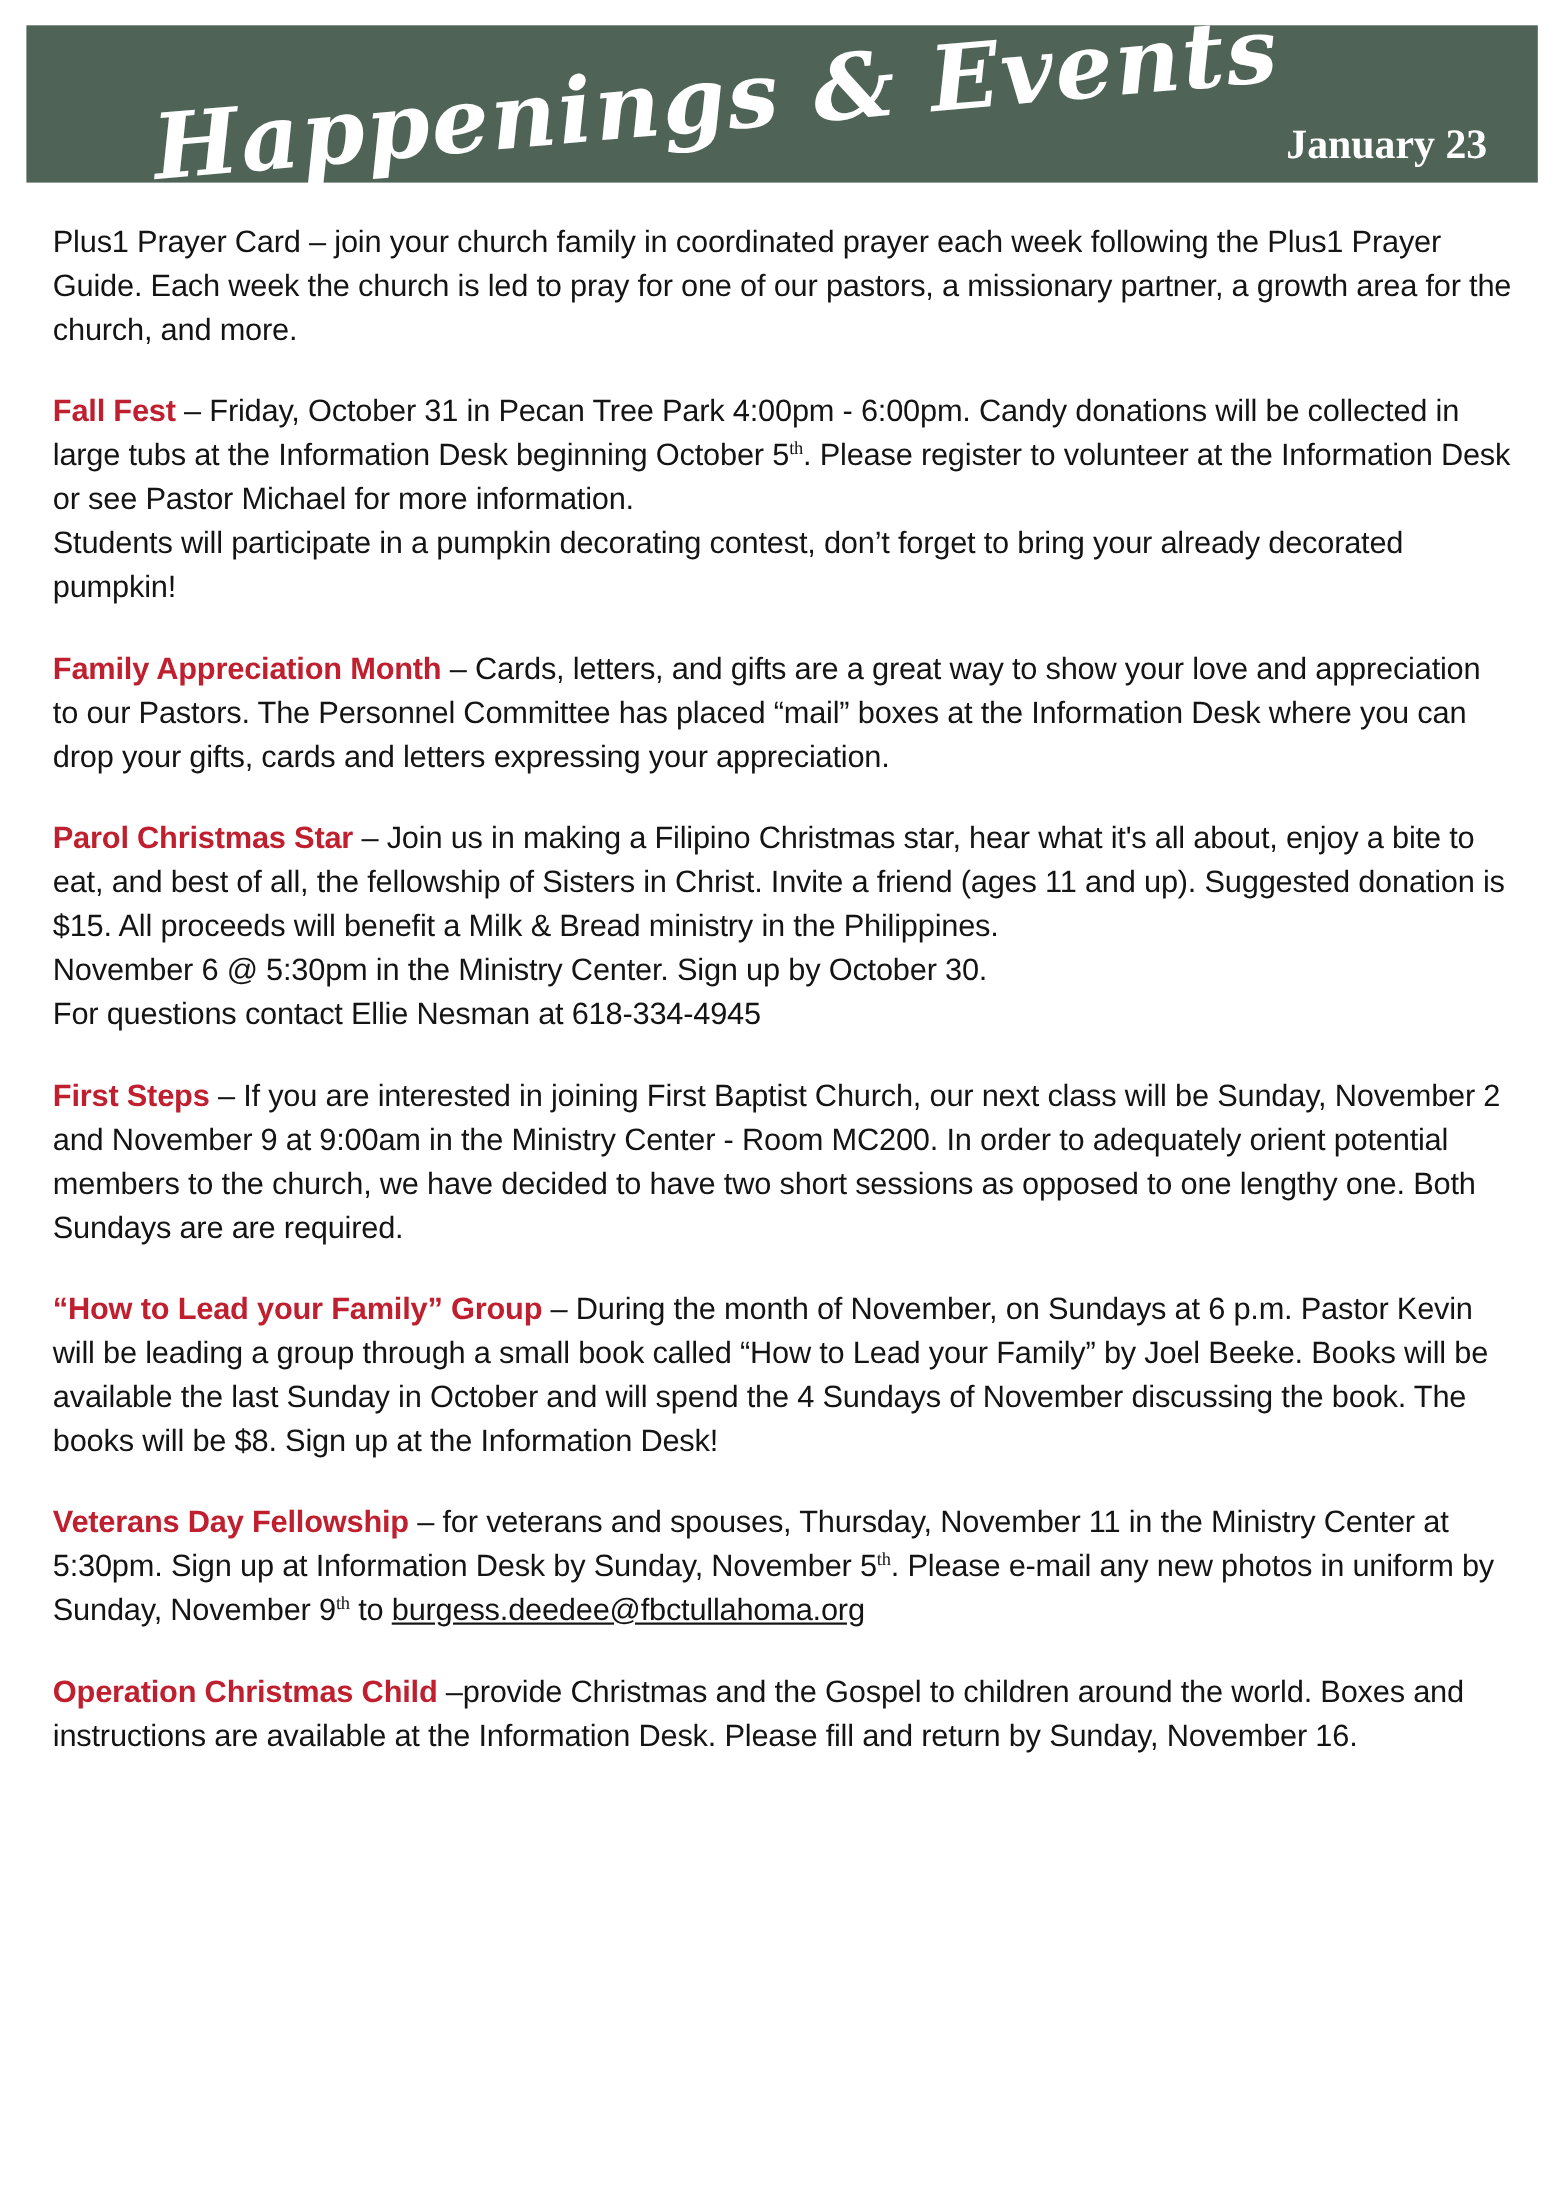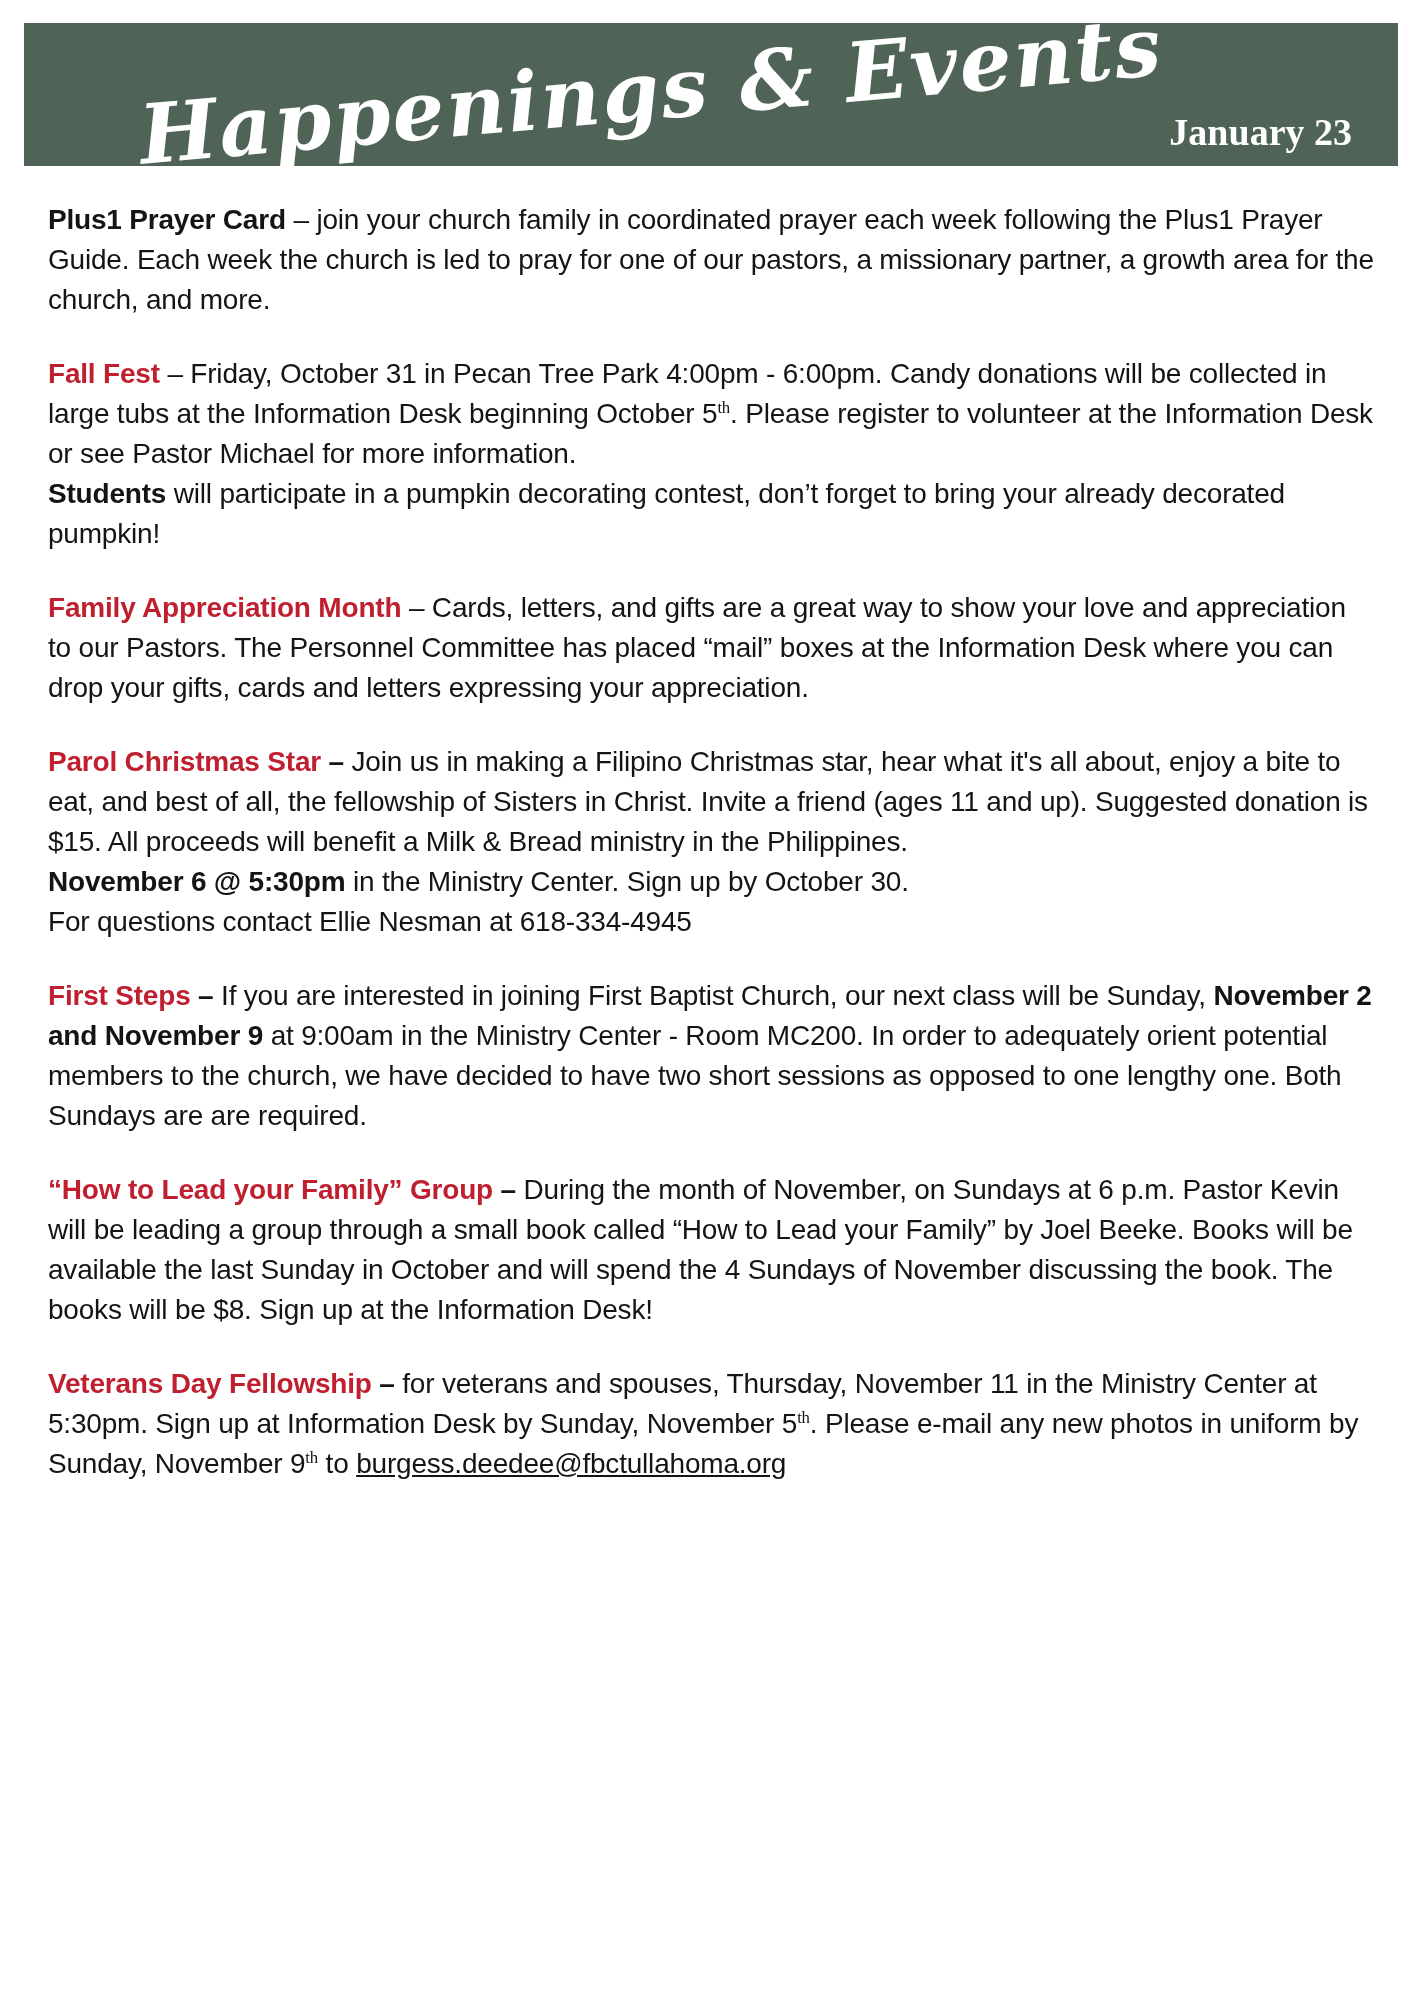--- a/index.html
+++ b/index.html
@@ -54,21 +54,21 @@
     font-size: 28px;
     line-height: 40px;
     letter-spacing: -0.2px;
     margin: 0 0 34px 0;
   }
   .intro { margin-top: 34px; }
   .rh {            
     color: #bf1f2e;
     font-weight: bold;
   }
-  .b { font-weight: bold; }
+  .b { font-weight: normal; }
   .week-title {
     text-align: center;
     color: #bf1f2e;
     font-weight: bold;
     font-size: 38px;
     line-height: 40px;
     margin: 58px 0 32px 0;
   }
   sup.s {
     font-size: 60%;
@@ -108,15 +108,16 @@
   <p class="para"><span class="rh">Family Appreciation Month</span><span> – Cards, letters, and gifts are a great way to show your love and appreciation to our Pastors. The Personnel Committee has placed “mail” boxes at the Information Desk where you can drop your gifts, cards and letters expressing your appreciation.</span></p>
 
   <p class="para"><span class="rh">Parol Christmas Star</span><span class="b"> – </span><span>Join us in making a Filipino Christmas star, hear what it's all about, enjoy a bite to eat, and best of all, the fellowship of Sisters in Christ. Invite a friend (ages 11 and up). Suggested donation is $15. All proceeds will benefit a Milk &amp; Bread ministry in the Philippines.</span><br><span class="b">November 6 @ 5:30pm</span><span> in the Ministry Center. Sign up by October 30.</span><br><span>For questions contact Ellie Nesman at 618-334-4945</span></p>
 
   <p class="para"><span class="rh">First Steps</span><span class="b"> – </span><span>If you are interested in joining First Baptist Church, our next class will be Sunday, </span><span class="b">November 2 and November 9</span><span> at 9:00am in the Ministry Center - Room MC200. In order to adequately orient potential members to the church, we have decided to have two short sessions as opposed to one lengthy one. Both Sundays are are required.</span></p>
 
   <p class="para"><span class="rh">“How to Lead your Family” Group</span><span class="b"> – </span><span>During the month of November, on Sundays at 6 p.m. Pastor Kevin will be leading a group through a small book called “How to Lead your Family” by Joel Beeke. Books will be available the last Sunday in October and will spend the 4 Sundays of November discussing the book. The books will be $8. Sign up at the Information Desk!</span></p>
 
   <p class="para"><span class="rh">Veterans Day Fellowship</span><span class="b"> – </span><span>for veterans and spouses, Thursday,  November 11 in the Ministry Center at 5:30pm. Sign up at Information Desk by Sunday, November 5</span><sup class="s">th</sup><span>. Please e-mail any new photos in uniform by Sunday, November 9</span><sup class="s">th</sup><span> to </span><a class="email">burgess.deedee@fbctullahoma.org</a></p>
 
+  <p class="para"><span class="rh">Operation Christmas Child</span><span class="b"> –</span><span>provide Christmas and the Gospel to children around the world. Boxes and instructions are available at the Information Desk. Please fill and return by Sunday, November 16.</span></p>
 
 
 </div>
 
 </body></html>

